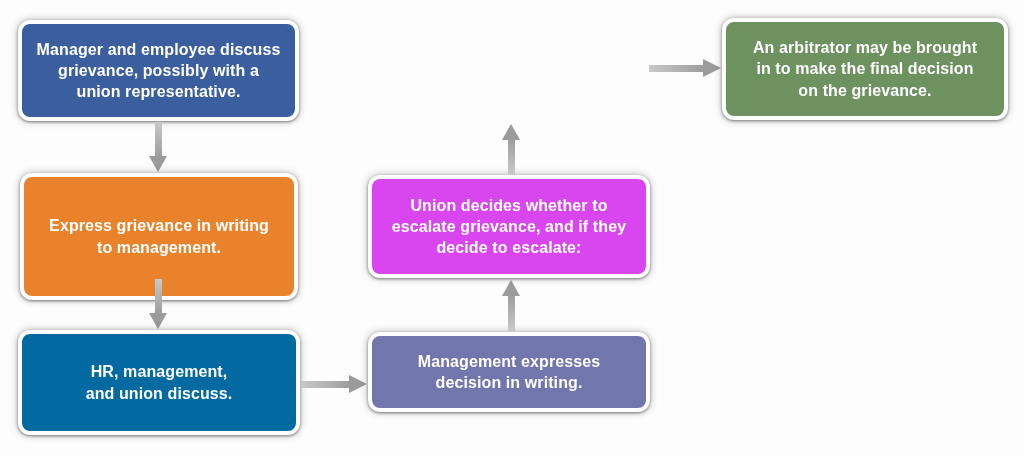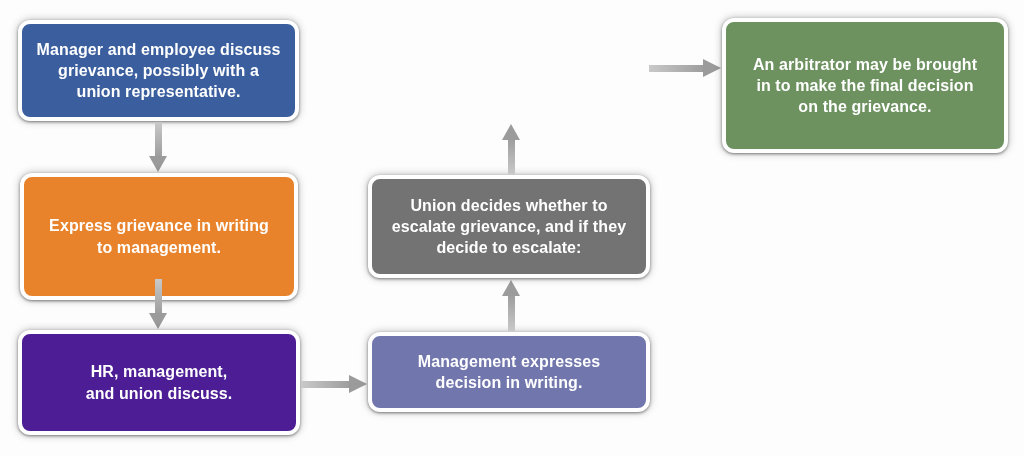--- a/index.html
+++ b/index.html
@@ -35,21 +35,21 @@
     white-space: pre-line;
     padding: 4px 10px;
     letter-spacing: 0.1px;
   }
   .box-1 { left: 18px;  top: 20px;  width: 281px; height: 101px; }
   .box-2 { left: 20px;  top: 173px; width: 278px; height: 127px; }
   .box-3 { left: 18px;  top: 330px; width: 282px; height: 105px; }
   .box-4 { left: 368px; top: 332px; width: 282px; height: 80px; }
   .box-5 { left: 368px; top: 175px; width: 282px; height: 103px; }
   .box-6 { left: 368px; top: 18px;  width: 280px; height: 104px; }
-  .box-7 { left: 722px; top: 18px;  width: 286px; height: 135px; }
+  .box-7 { left: 722px; top: 18px;  width: 286px; height: 102px; }
 
   
   .arrow { position: absolute; display: flex; }
   .arrow.vert { flex-direction: column; align-items: center; width: 22px; }
   .arrow.horiz { flex-direction: row; align-items: center; height: 22px; }
 
   .arrow .shaft-v { width: 7px; flex: 1 1 auto; }
   .arrow .shaft-h { height: 7px; flex: 1 1 auto; }
 
   .arrow.down .shaft-v { background: linear-gradient(to bottom, #c9c9c9, #9e9e9e); }
@@ -98,41 +98,41 @@
   <div class="flow-box box-2" style="background-color: rgb(232, 131, 44);">
     <div class="label">Express grievance in writing
 to management.</div>
   </div>
 
   <div class="arrow vert down arrow-2">
     <div class="shaft-v"></div>
     <div class="head"></div>
   </div>
 
-  <div class="flow-box box-3" style="background-color: #4c1d95;">
+  <div class="flow-box box-3" style="background-color: #0369a1;">
     <div class="label">HR, management,
 and union discuss.</div>
   </div>
 
   <div class="arrow horiz right arrow-3">
     <div class="shaft-h"></div>
     <div class="head"></div>
   </div>
 
   <div class="flow-box box-4" style="background-color: rgb(113, 118, 173);">
     <div class="label">Management expresses
 decision in writing.</div>
   </div>
 
   <div class="arrow vert up arrow-4">
     <div class="head"></div>
     <div class="shaft-v"></div>
   </div>
 
-  <div class="flow-box box-5" style="background-color: #737373;">
+  <div class="flow-box box-5" style="background-color: #d946ef;">
     <div class="label">Union decides whether to
 escalate grievance, and if they
 decide to escalate:</div>
   </div>
 
   <div class="arrow vert up arrow-5">
     <div class="head"></div>
     <div class="shaft-v"></div>
   </div>
 

